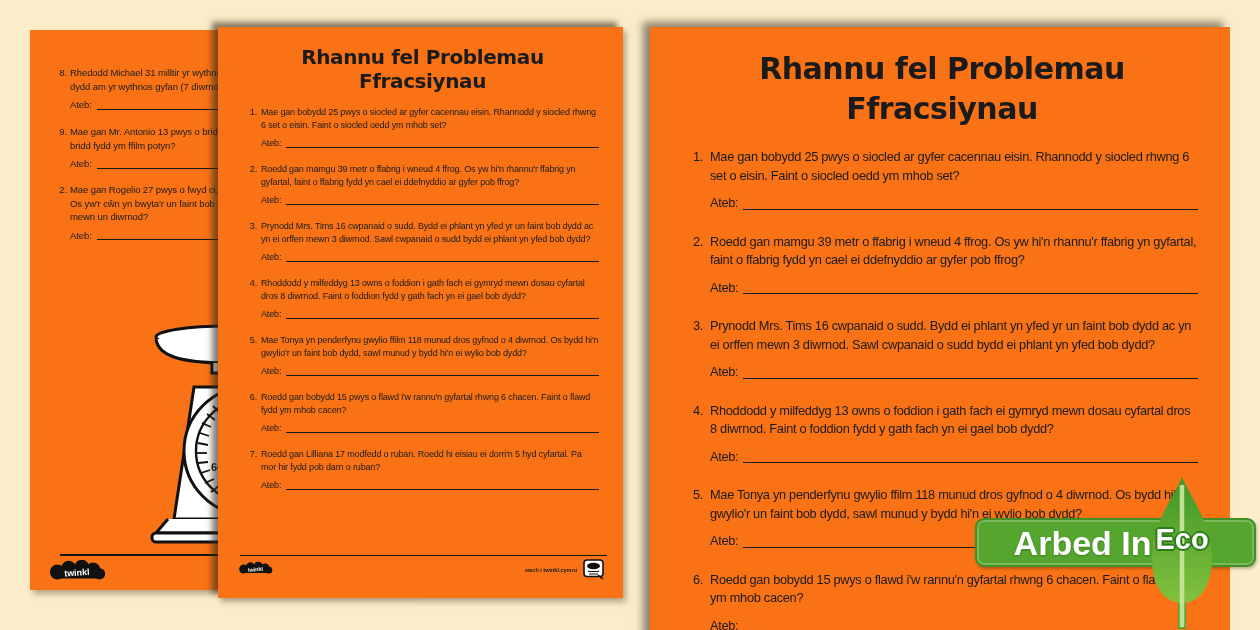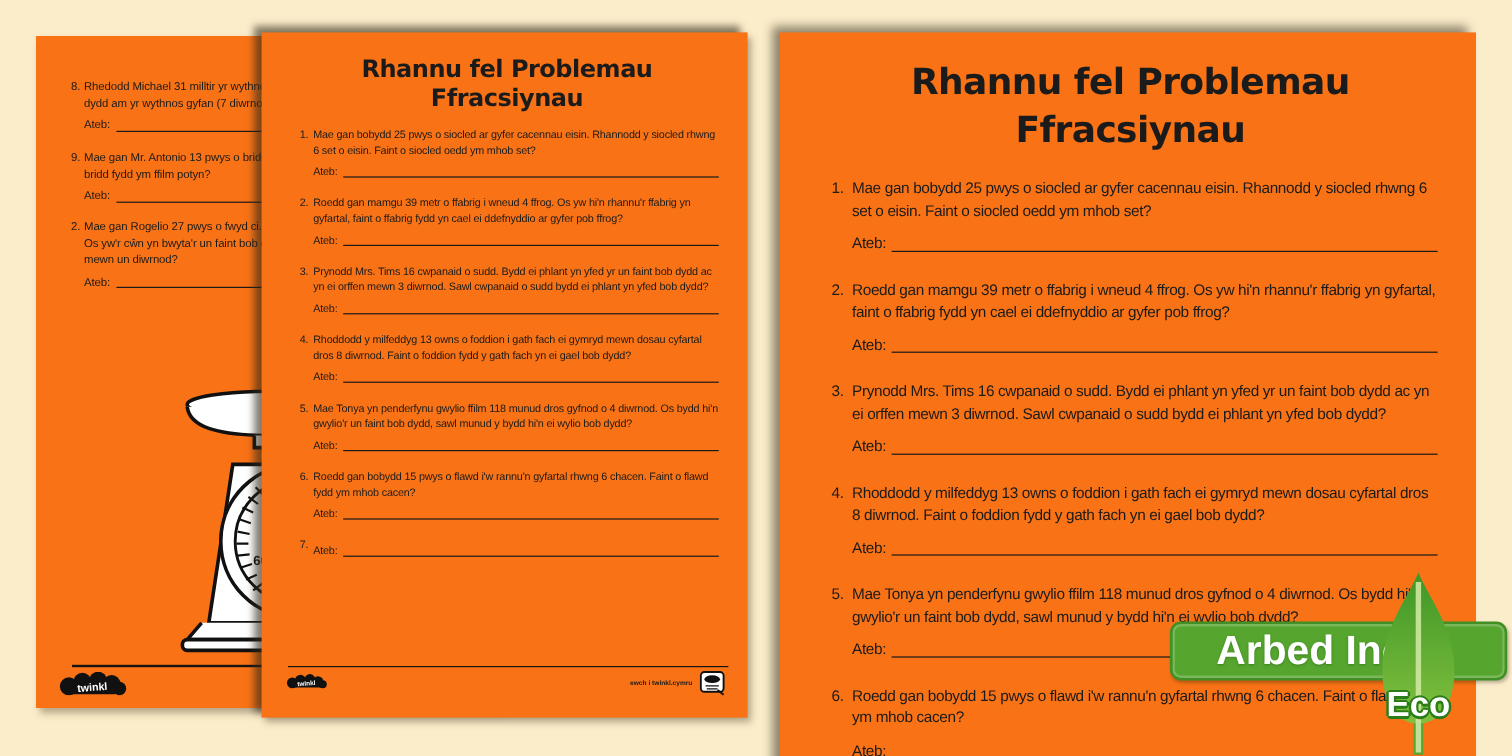--- a/index.html
+++ b/index.html
@@ -48,21 +48,21 @@
   .right-q .ateb-line{border-bottom-width:1.5px;transform:translateY(-3px);}
   
   .eco-badge{position:absolute;left:0;top:0;z-index:6;}
   .eco-band{position:absolute;left:975px;top:518px;width:277px;height:45px;border-radius:9px;
             background:#55a52e;border:2px solid #418f25;
             box-shadow:inset 0 0 0 2px rgba(255,255,255,.22),1px 2px 3px rgba(0,0,0,.25);}
   .eco-band-label{position:absolute;left:12px;top:50%;transform:translateY(-50%);width:206px;
                   text-align:center;color:#ffffff;font-size:34px;font-weight:bold;
                   text-shadow:0 1px 2px rgba(40,90,20,.5);}
   .eco-leaf{position:absolute;left:1148px;top:475px;width:68px;height:156px;}
-  .eco-label{position:absolute;left:1148px;top:572px;width:68px;text-align:center;color:#ffffff;
+  .eco-label{position:absolute;left:1148px;top:523px;width:68px;text-align:center;color:#ffffff;
              font-size:29px;font-weight:bold;
              text-shadow:-2px 0 0 #2b7d18,2px 0 0 #2b7d18,0 -2px 0 #2b7d18,0 2px 0 #2b7d18,
                          -1px -1px 0 #2b7d18,1px 1px 0 #2b7d18,1px -1px 0 #2b7d18,-1px 1px 0 #2b7d18;}
   svg text{font-family:"Liberation Sans",sans-serif;}
 </style>
 </head>
 <body>
 
 <div class="stage">
 
@@ -215,20 +215,21 @@
           <span>Roedd gan bobydd 15 pwys o flawd i'w rannu'n gyfartal rhwng 6 chacen. Faint o flawd fydd ym mhob cacen?</span>
           <span class="ateb-row mid-ateb">
               <span>Ateb:</span>
               <span class="ateb-line"></span>
             </span>
         </span>
       </div>
       <div class="mid-q">
         <span class="mid-num">7.</span>
         <span class="mid-body">
+          <span>Roedd gan Lilliana 17 modfedd o ruban. Roedd hi eisiau ei dorri'n 5 hyd cyfartal. Pa mor hir fydd pob darn o ruban?</span>
           <span class="ateb-row mid-ateb">
               <span>Ateb:</span>
               <span class="ateb-line"></span>
             </span>
         </span>
       </div>
     </div>
 
     <div class="footer-line mid-footer-line"></div>
     <svg class="mid-logo" viewBox="0 0 64 22">

